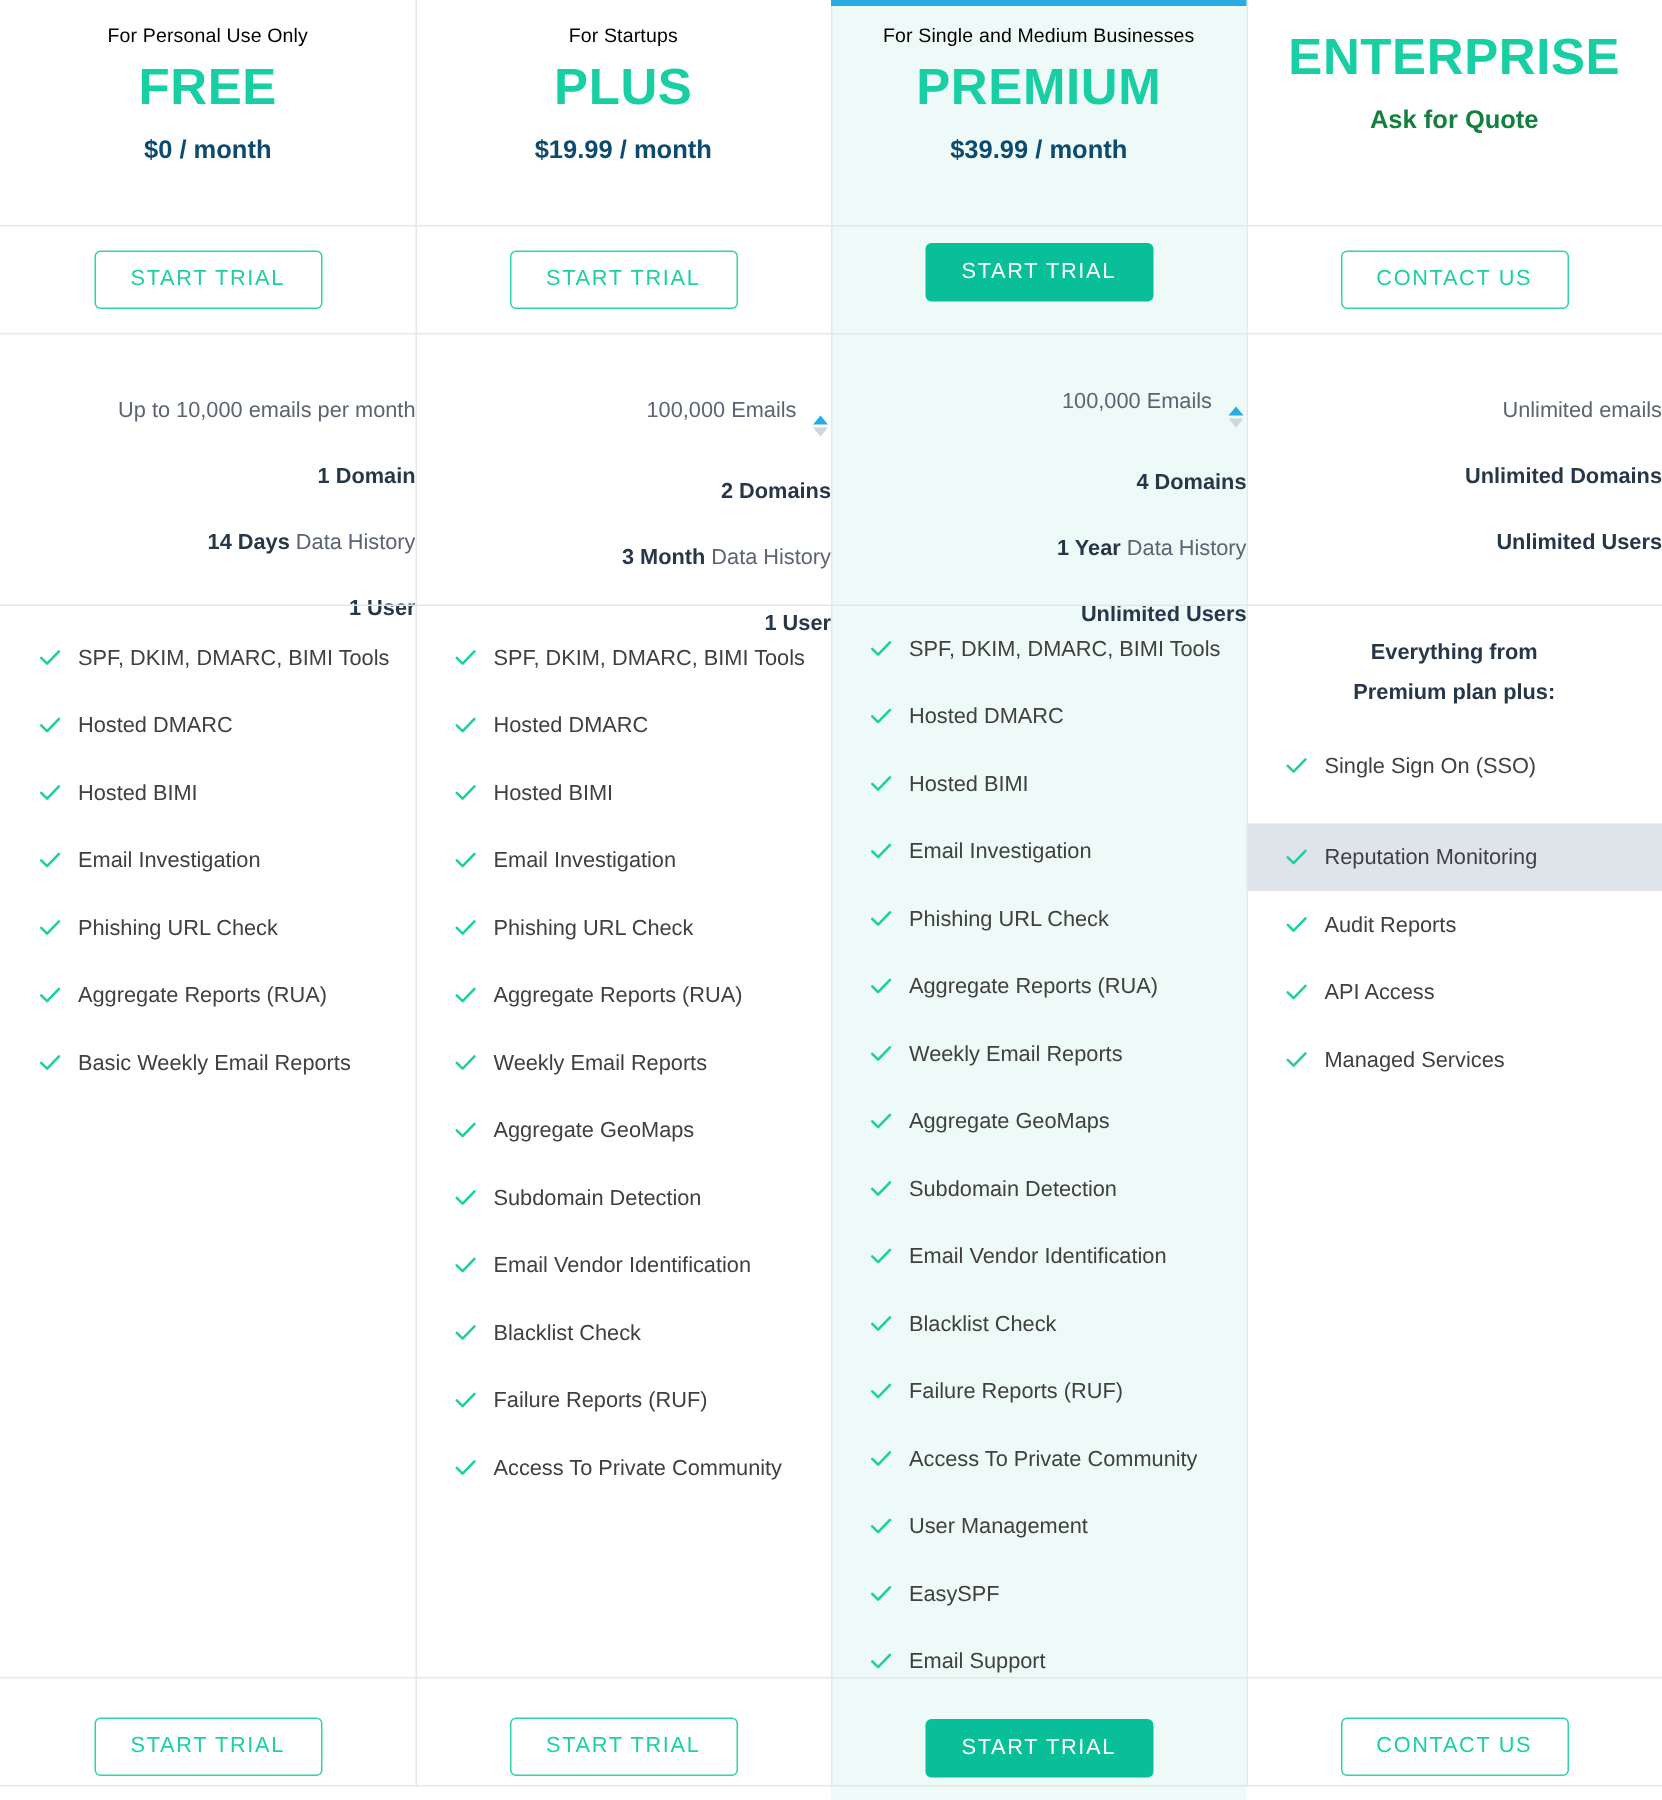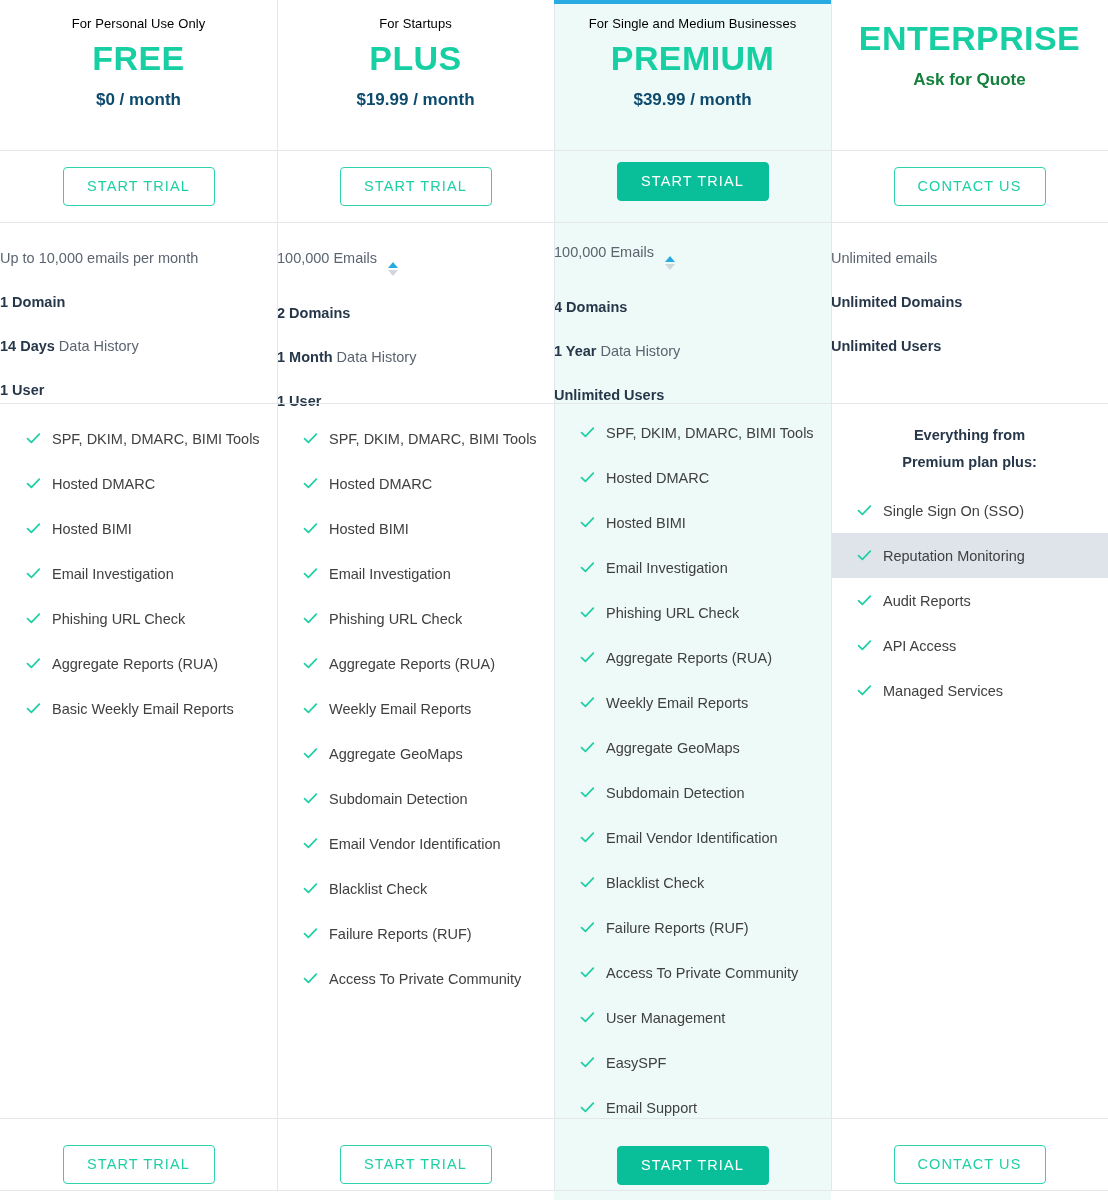--- a/index.html
+++ b/index.html
@@ -131,22 +131,22 @@
   }
   .btn.solid {
     background: #09bf9a;
     border-color: #09bf9a;
     color: #ffffff;
   }
 
   
   .specs {
     height: 181px;
-    padding-top: 14px;
-    text-align: left;
+    padding-top: 30px;
+    text-align: right;
   }
   .spec-line {
     font-size: 14.5px;
     color: #5b6470;
     line-height: 22px;
     padding: 11px 0;
     position: relative;
   }
   .spec-line.bold {
     color: #27374a;
@@ -198,20 +198,21 @@
     align-items: center;
     height: 45px;
     padding-left: 26px;
     font-size: 14.5px;
     color: #404040;
     line-height: 20px;
     white-space: nowrap;
   }
   .feature-item.highlight {
     background: #dfe4ea;
+    margin-top: 16px;
   }
   .check {
     flex: 0 0 auto;
     width: 15px;
     height: 15px;
     margin-right: 11px;
     display: inline-block;
   }
   .check svg { display: block; }
 
@@ -331,21 +332,21 @@
     <div class="specs">
       <div class="spec-line">
         <span>100,000 Emails</span>
         <span class="spinner">
           <span class="chev up"></span>
           <span class="chev down"></span>
         </span>
       </div>
       <div class="spec-line bold">2 Domains</div>
       <div class="spec-line">
-        <span class="lead">1 Month</span><span class="rest"> Data History</span>
+        <span class="lead">3 Month</span><span class="rest"> Data History</span>
       </div>
       <div class="spec-line bold">1 User</div>
     </div>
 
     <div class="features">
         <div class="feature-item">
           <span class="check">
             <svg width="15" height="15" viewBox="0 0 15 15" fill="none" aria-hidden="true">
               <path d="M1.5 7.6 L5.4 11.4 L13.3 3.2" stroke="#1ecfa6" stroke-width="1.7" stroke-linecap="round" stroke-linejoin="round"></path>
             </svg>

